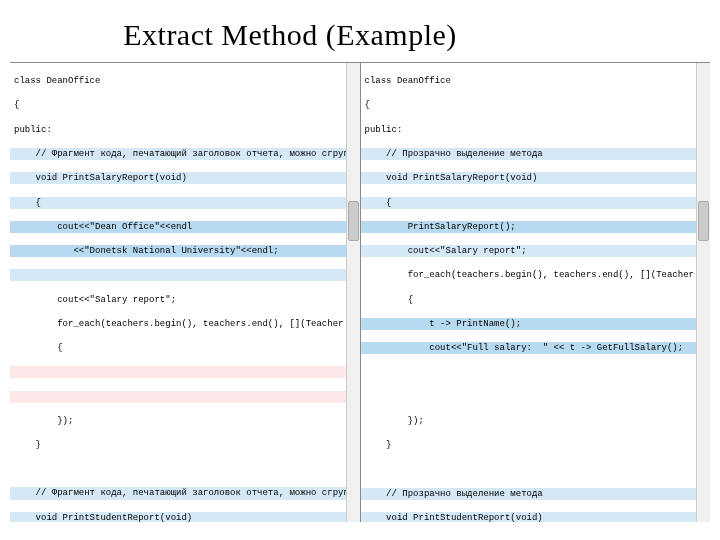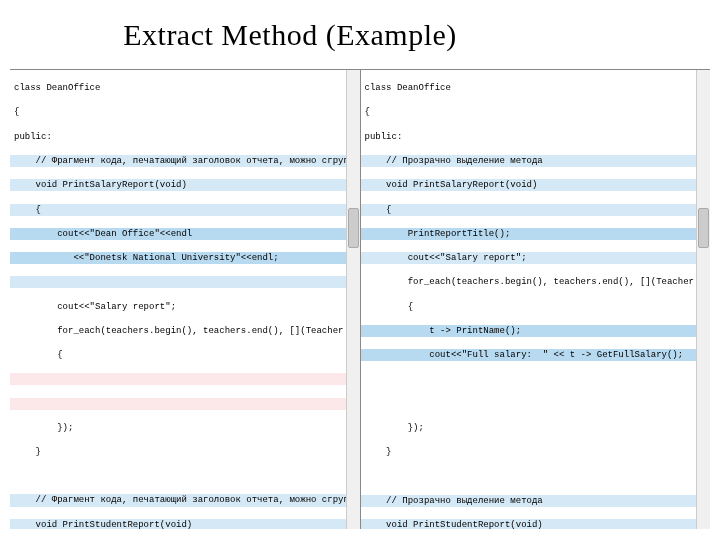--- a/index.html
+++ b/index.html
@@ -1,19 +1,19 @@
 <!DOCTYPE html>
 <html><head>
 <meta charset="utf-8">
 <style>
   * { box-sizing: border-box; margin: 0; padding: 0; }
   body { width: 720px; height: 540px; background: #fff; font-family: 'Times New Roman', serif; overflow: hidden; }
   .slide { width: 580px; height: 540px; position: relative; }
   .title { text-align: center; font-size: 30px; font-weight: 400; padding: 18px 0 10px 0; letter-spacing: 0.5px; }
-  .code-container { display: flex; width: 700px; margin: 7px 10px; height: 460px; border-top: 1px solid #888; }
+  .code-container { display: flex; width: 700px; margin: 0 10px; height: 460px; border-top: 1px solid #888; }
   .code-panel { flex: 1; font-family: 'Consolas', 'Courier New', monospace; font-size: 9px; line-height: 1.35; overflow: hidden; position: relative; }
   .code-panel.left { border-right: 1px solid #888; }
   .scrollbar { position: absolute; right: 0; top: 0; width: 14px; height: 100%; background: #f0f0f0; border-left: 1px solid #ccc; }
   .scrollbar .thumb { position: absolute; left: 1px; right: 1px; top: 30%; height: 40px; background: #ccc; border: 1px solid #aaa; border-radius: 2px; }
   .code-content { padding: 0; white-space: pre; }
   .line { display: block; padding: 0 4px; min-height: 12px; }
   .hl-blue { background: #d4e8f5; }
   .hl-blue-dk { background: #b8daf0; }
   .hl-pinkline { background: #fce8e8; }
 </style>
@@ -69,21 +69,21 @@
     </div>
 
     <div class="code-panel right">
       <div class="code-content">
 <span class="line">class DeanOffice</span>
 <span class="line">{</span>
 <span class="line">public:</span>
 <span class="line hl-blue">    // Прозрачно выделение метода</span>
 <span class="line hl-blue">    void PrintSalaryReport(void)</span>
 <span class="line hl-blue">    {</span>
-<span class="line hl-blue-dk">        PrintReportTitle();</span>
+<span class="line hl-blue-dk">        PrintSalaryReport();</span>
 <span class="line hl-blue">        cout&lt;&lt;"Salary report";</span>
 <span class="line">        for_each(teachers.begin(), teachers.end(), [](Teacher *t)</span>
 <span class="line">        {</span>
 <span class="line hl-blue-dk">            t -&gt; PrintName();</span>
 <span class="line hl-blue-dk">            cout&lt;&lt;"Full salary:  " &lt;&lt; t -&gt; GetFullSalary();</span>
 <span class="line"></span>
 <span class="line"></span>
 <span class="line">        });</span>
 <span class="line">    }</span>
 <span class="line"></span>

